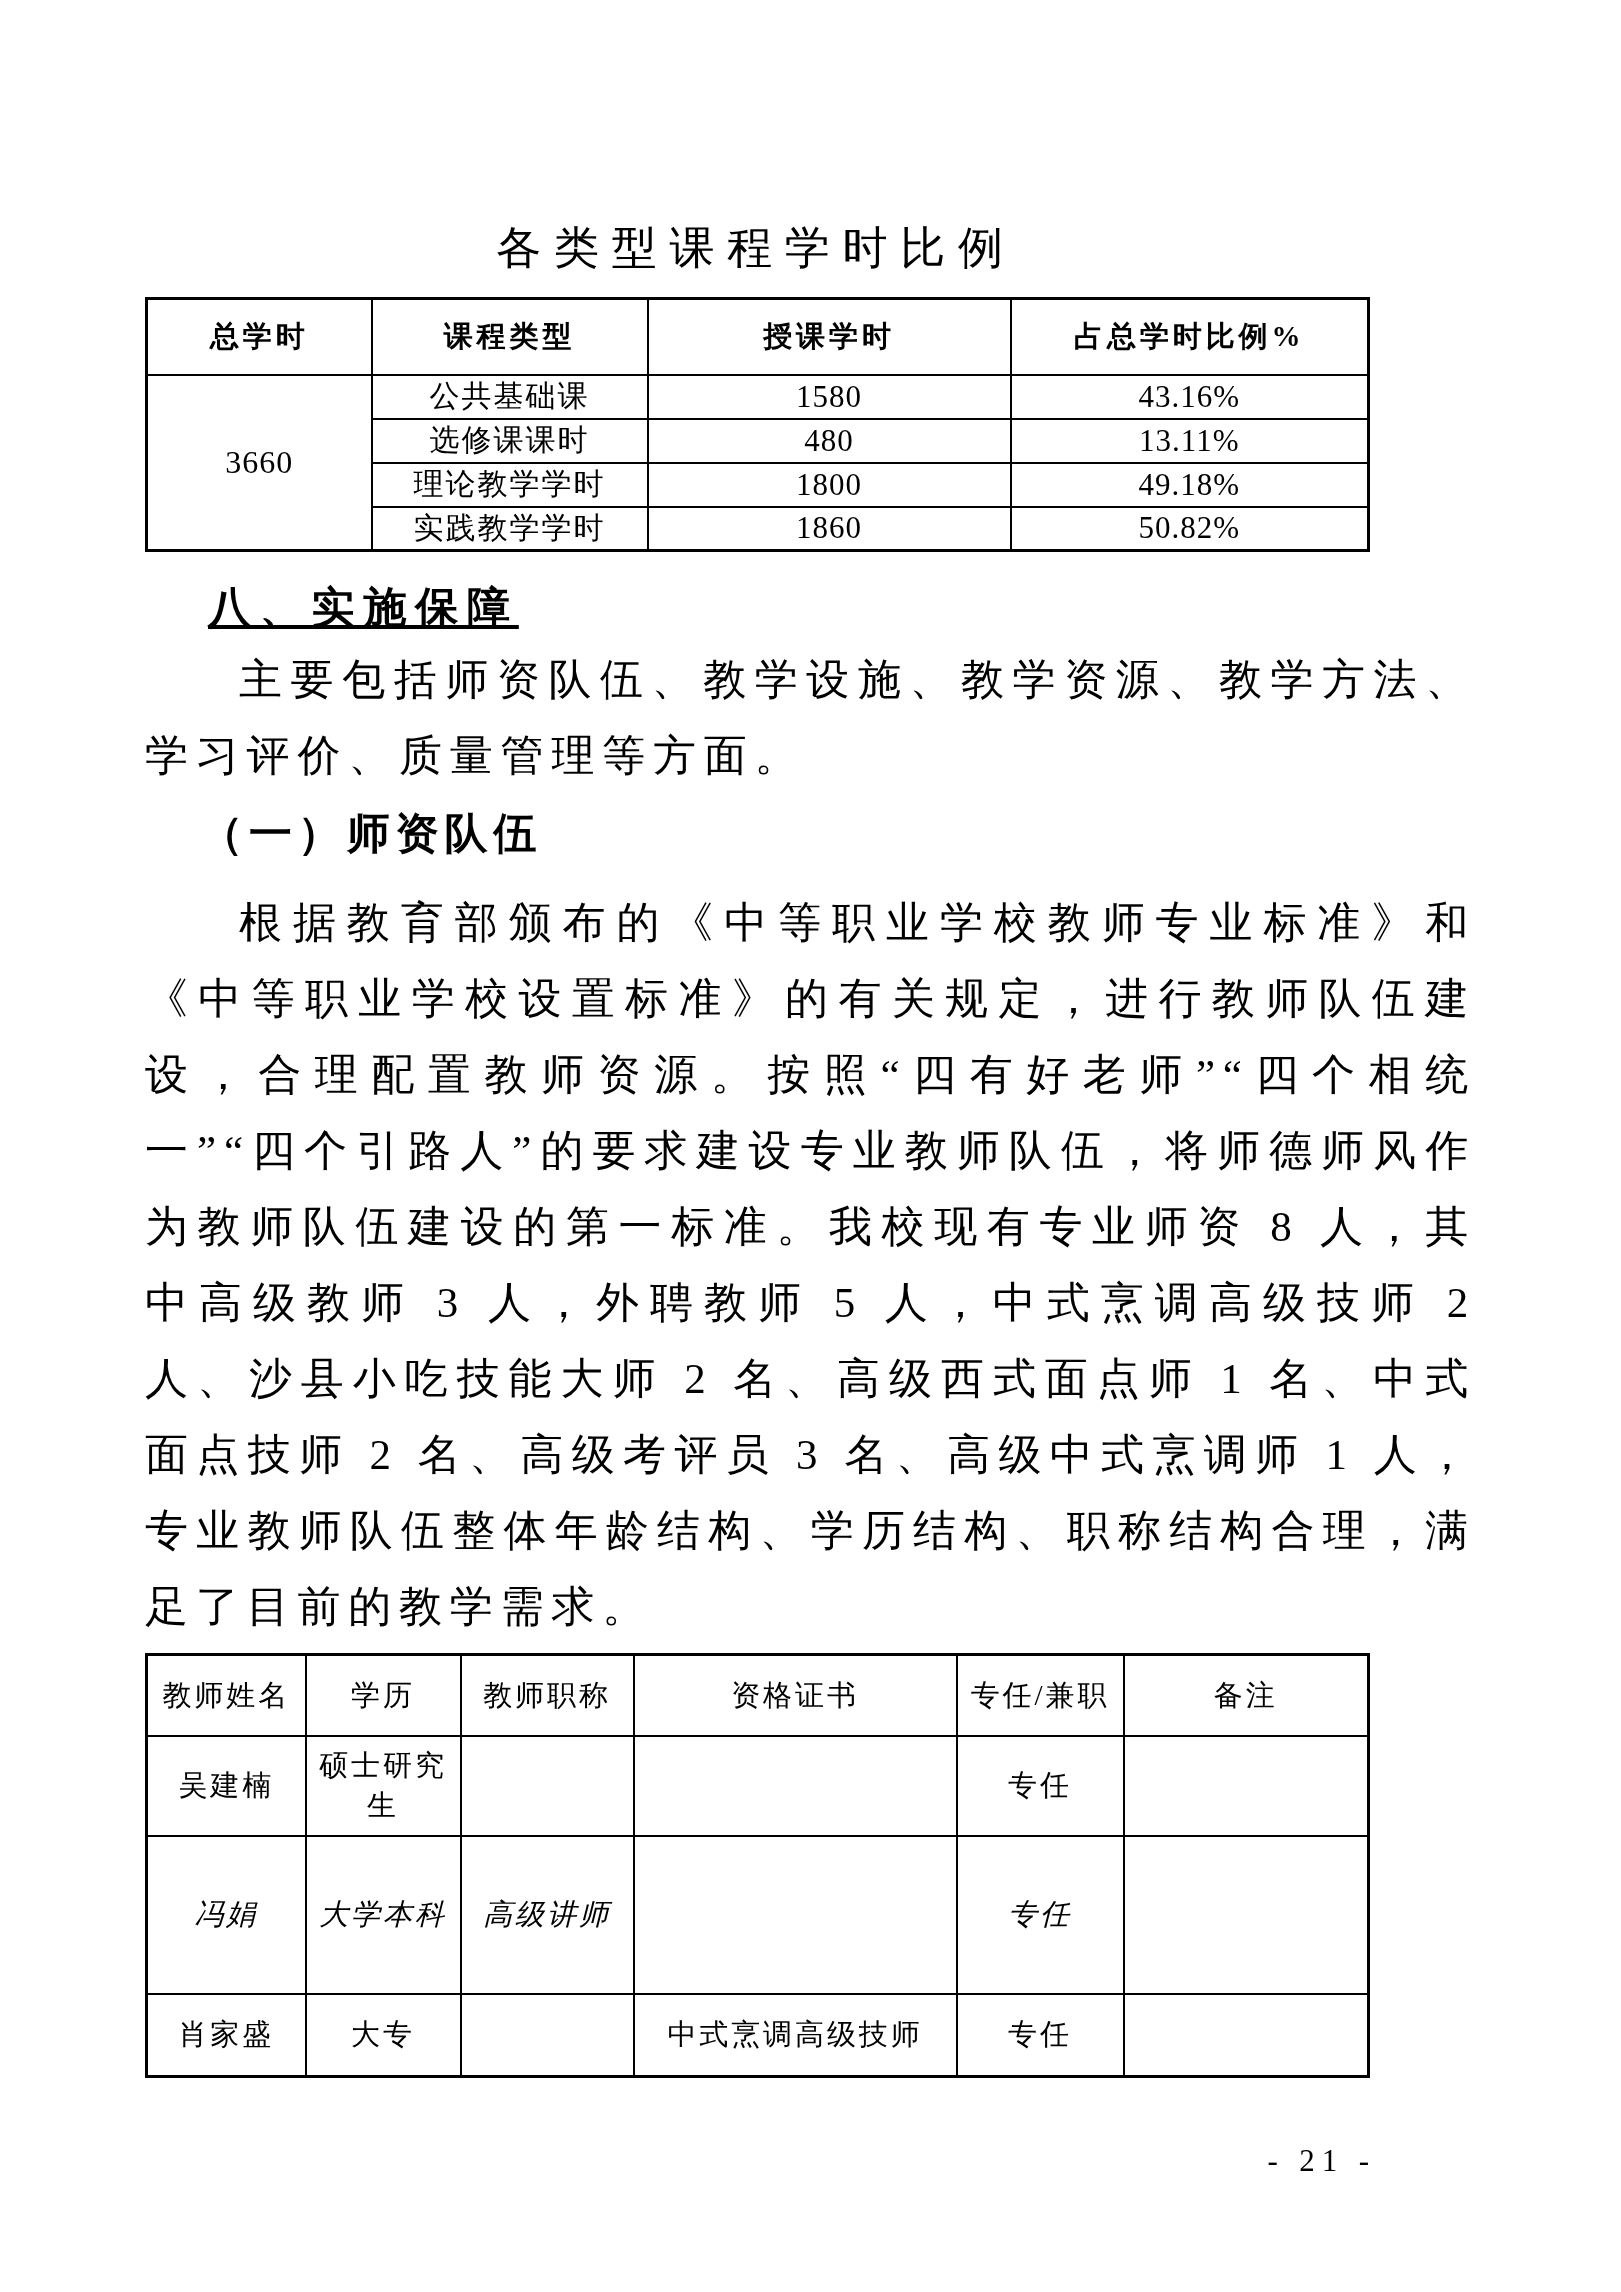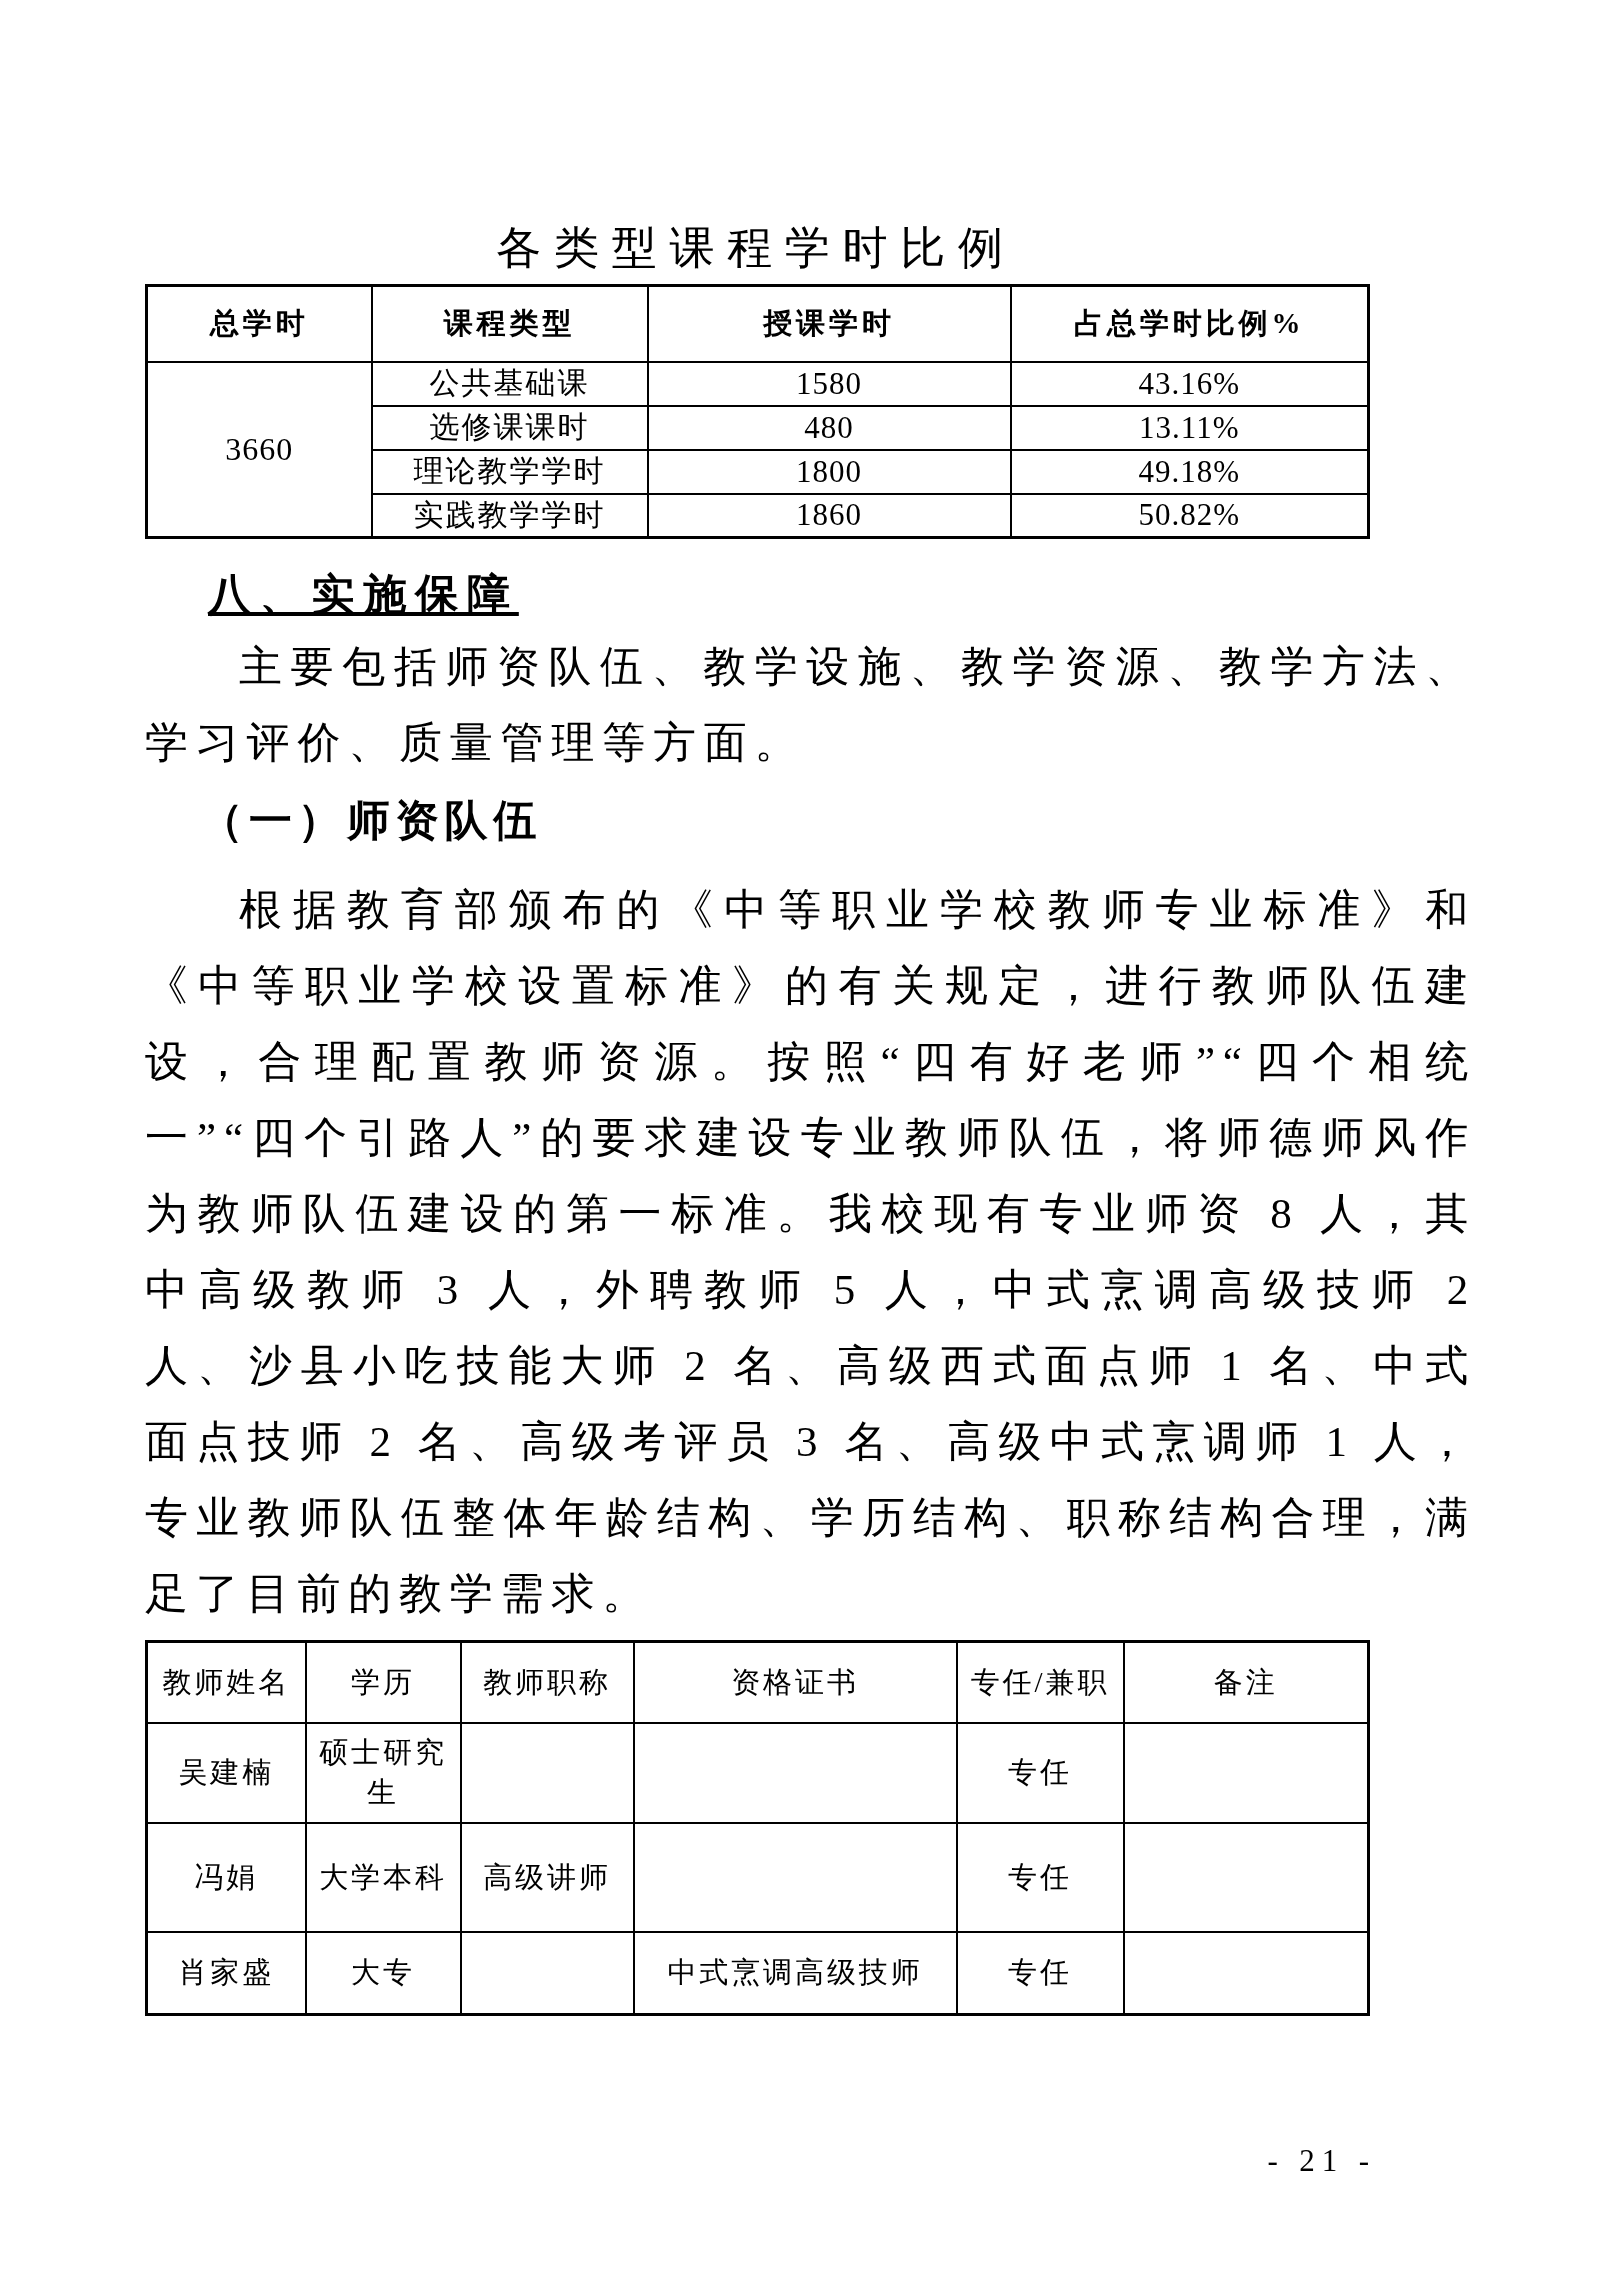--- a/index.html
+++ b/index.html
@@ -15,21 +15,21 @@
     padding: 220px 145px 0 145px;
     overflow: hidden;
   }
   .doc-title {
     width: 1222px;
     text-align: center;
     font-size: 45px;
     line-height: 57px;
     letter-spacing: 12.7px;
     font-weight: normal;
-    margin-bottom: 7px;
+    margin-bottom: 20px;
   }
   
   table {
     border-collapse: collapse;
     table-layout: fixed;
     width: 1222px;
     border: 3.9px solid #000;
   }
   th, td {
     border: 2px solid #000;
@@ -58,21 +58,21 @@
     height: 82px;
     font-size: 29px;
     font-weight: normal;
     letter-spacing: 2.9px;
   }
   .t-teachers td {
     font-size: 29px;
     letter-spacing: 2.9px;
   }
   .t-teachers tr.r0 td { height: 100px; }
-  .t-teachers tr.r1 td { height: 109px; }
+  .t-teachers tr.r1 td { height: 158px; font-style: italic; }
   .t-teachers tr.r2 td { height: 104px; }
   .t-teachers tr.r3 td { height: 82px; }
   
   .h-level1 {
     font-size: 43px;
     font-weight: bold;
     line-height: 59px;
     letter-spacing: 8.8px;
     padding-left: 63px;
     margin-top: 25.5px;

